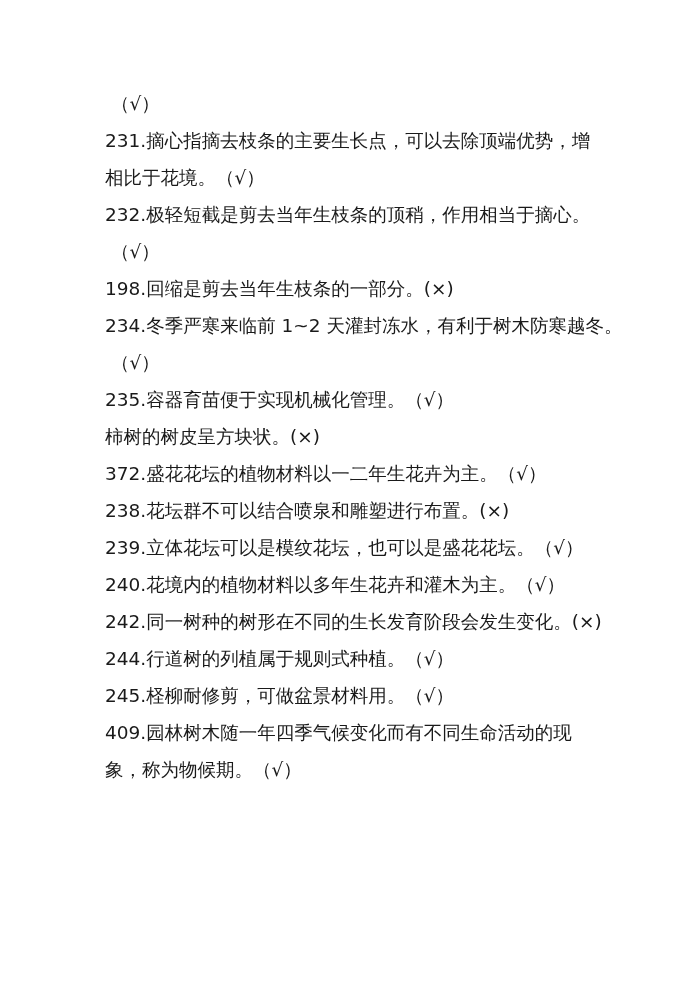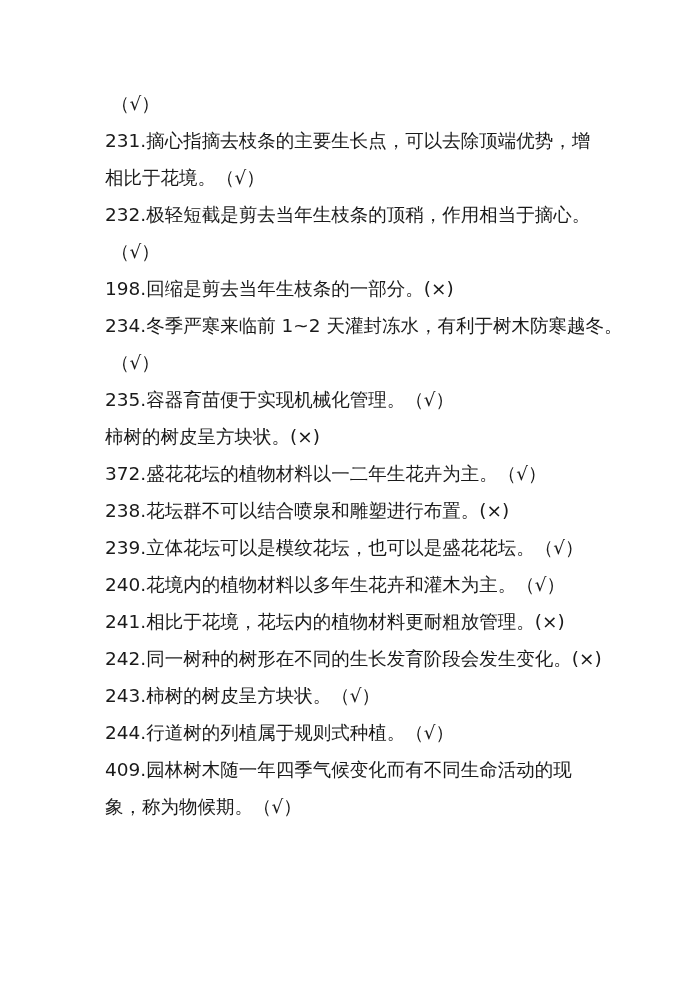--- a/index.html
+++ b/index.html
@@ -43,19 +43,18 @@
   <div class="line indent">（√）</div>
   <div class="line">198.回缩是剪去当年生枝条的一部分。(×)</div>
   <div class="line">234.冬季严寒来临前 1~2 天灌封冻水，有利于树木防寒越冬。</div>
   <div class="line indent">（√）</div>
   <div class="line">235.容器育苗便于实现机械化管理。（√）</div>
   <div class="line">柿树的树皮呈方块状。(×)</div>
   <div class="line">372.盛花花坛的植物材料以一二年生花卉为主。（√）</div>
   <div class="line">238.花坛群不可以结合喷泉和雕塑进行布置。(×)</div>
   <div class="line">239.立体花坛可以是模纹花坛，也可以是盛花花坛。（√）</div>
   <div class="line">240.花境内的植物材料以多年生花卉和灌木为主。（√）</div>
-  <div class="line">241.相比于花境，花坛内的植物材料更耐粗放管理。(×)</div>
   <div class="line">242.同一树种的树形在不同的生长发育阶段会发生变化。(×)</div>
-  <div class="line">243.柿树的树皮呈方块状。（√）</div>
   <div class="line">244.行道树的列植属于规则式种植。（√）</div>
+  <div class="line">245.柽柳耐修剪，可做盆景材料用。（√）</div>
   <div class="line">409.园林树木随一年四季气候变化而有不同生命活动的现</div>
   <div class="line">象，称为物候期。（√）</div>
 </div>
 
 </body></html>

